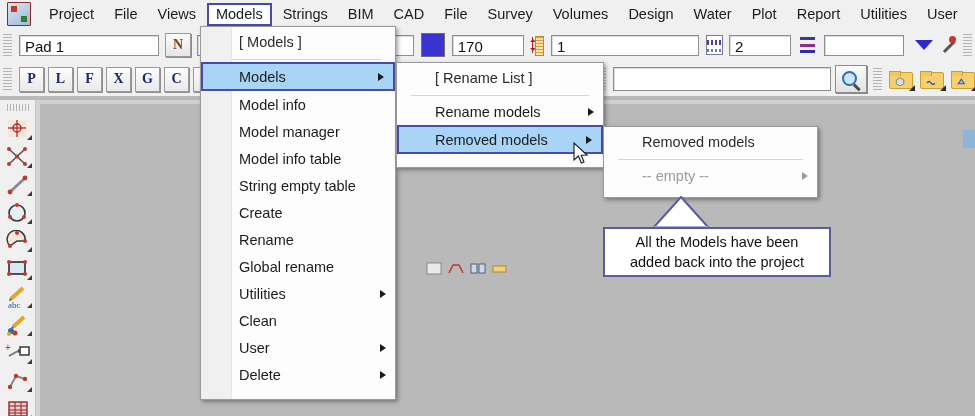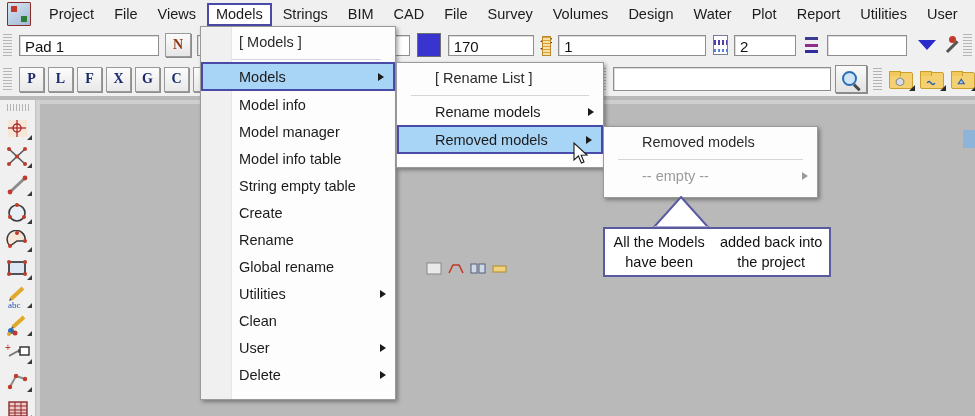--- a/index.html
+++ b/index.html
@@ -163,21 +163,21 @@
   #menu-sub2{left:603px;top:126px;width:215px;height:72px;}
   #menu-sub2 .mi{padding-left:38px;}
 
   
   .cursor{position:absolute;left:573px;top:142px;width:17px;height:25px;pointer-events:none;}
 
   
   .callout{
     position:absolute;left:603px;top:227px;width:228px;height:50px;
     background:#fff;border:2px solid #5a5aa0;box-sizing:border-box;
-    display:flex;flex-direction:row;align-items:center;justify-content:center;
+    display:flex;flex-direction:column;align-items:center;justify-content:center;
     font-size:14.5px;color:#111;line-height:20px;text-align:center;
   }
   .callout-tail{position:absolute;left:651px;top:196px;width:60px;height:33px;}
 </style>
 </head>
 <body>
 
 <div class="app">
 
   <div class="menubar">
@@ -205,21 +205,21 @@
   </div>
 
   <div class="tb tb1">
     <div class="tb-grip"></div>
     <div class="fld" style="width:140px;margin-left:4px;" placeholder="">Pad 1</div>
     <div class="btn btn-n" style="margin-left:6px;">N</div>
     <div class="fld" style="width:150px;margin-left:6px;">Desig</div>
     <div style="width:36px;"></div>
     <div class="fld" style="width:42px;"></div>
     <div class="swatch" style="margin-left:7px;"></div>
-    <div class="fld" style="width:86px;margin-left:7px;">170</div>
+    <div class="fld" style="width:72px;margin-left:7px;">170</div>
     <div class="icon-lz" style="margin-left:6px;">
       <span class="bar"></span>
         <span class="z">z</span>
         <span class="rule"></span>
     </div>
     <div class="fld" style="width:148px;margin-left:6px;">1</div>
     <div class="icon-wave" style="margin-left:7px;"></div>
     <div class="fld" style="width:62px;margin-left:6px;">2</div>
     <div class="icon-lines" style="margin-left:9px;">
       <i></i>

